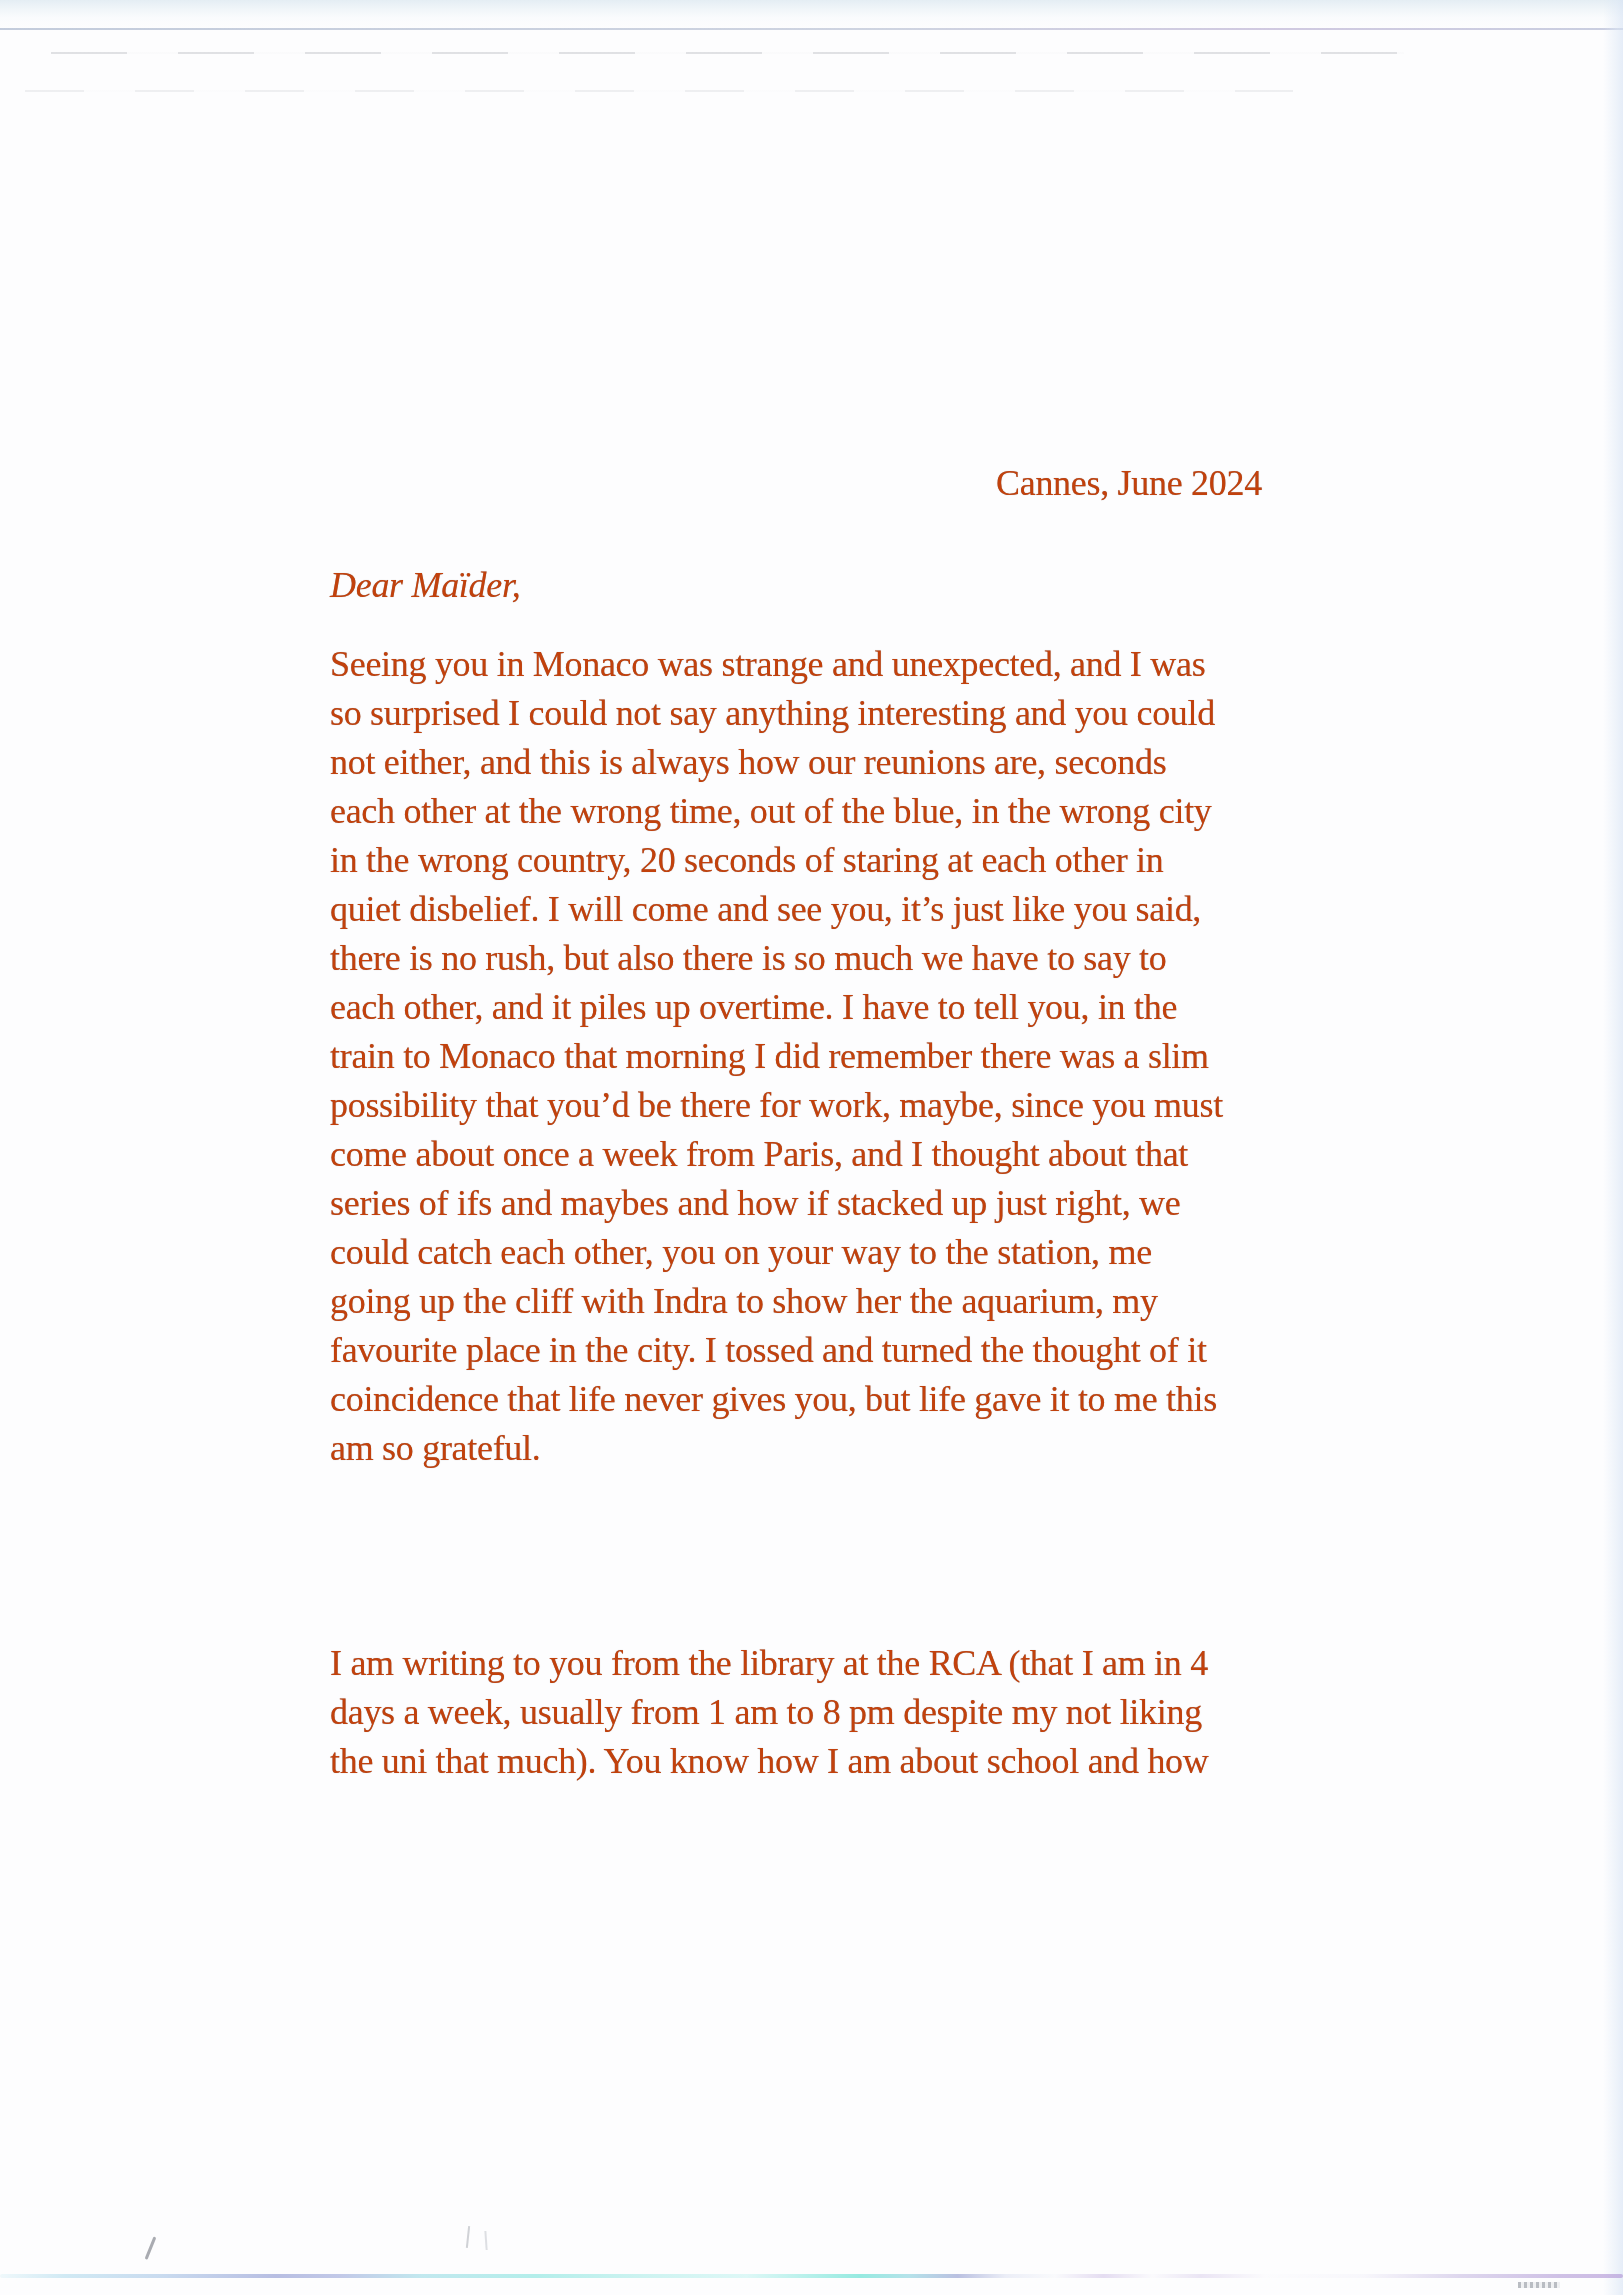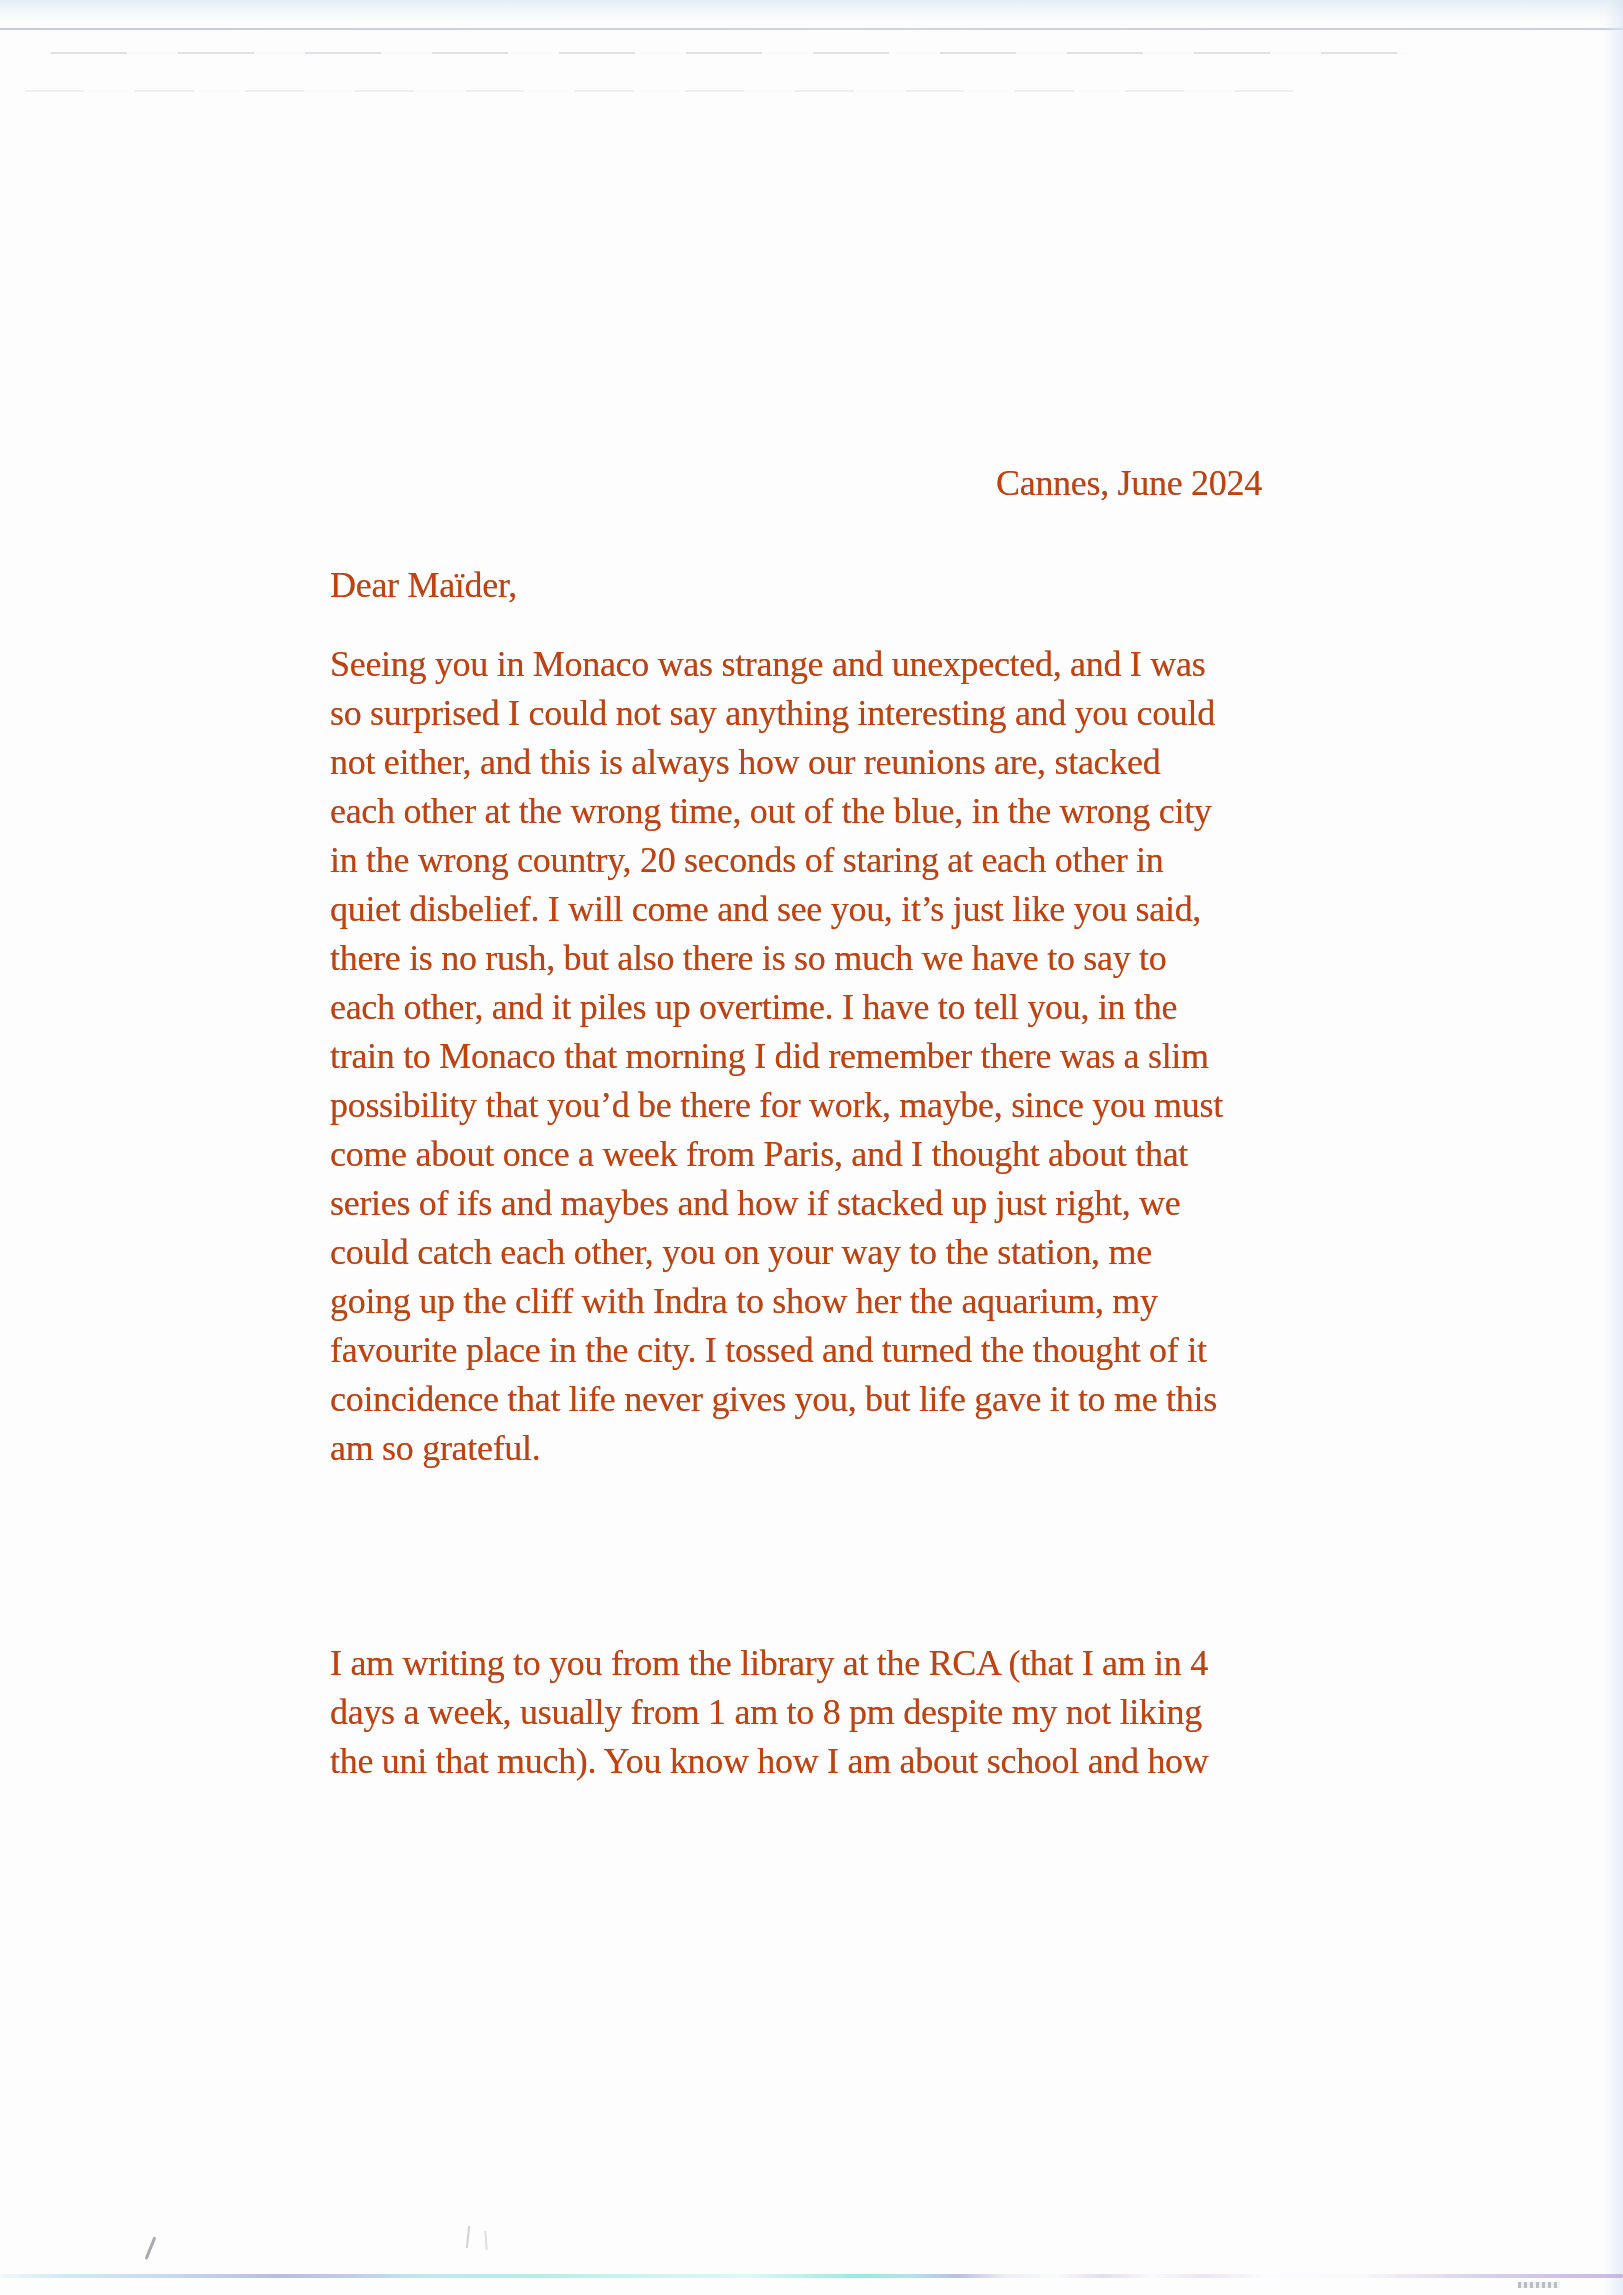--- a/index.html
+++ b/index.html
@@ -124,21 +124,21 @@
   
   .letter-text {
     position: absolute;
     white-space: nowrap;
     font-size: 36px;
     letter-spacing: -0.3px;
     line-height: 49px;
     text-shadow: 0 0 0.7px rgba(25,25,30,0.45);
   }
   .dateline   { left: 996px; top: 459px; }
-  .salutation { left: 330px;  top: 561px; }
+  .salutation { left: 330px;  top: 561px; font-style: italic; }
   .para-1     { left: 330px;  top: 640px; }
   .para-2     { left: 330px;  top: 1639px; }
   .line { height: 49px; }
 </style>
 </head>
 <body>
 
 <div class="page">
 
   <div class="scan-top-band"></div>
@@ -152,21 +152,21 @@
   <div class="scan-tick-2"></div>
   <div class="scan-dash"></div>
 
   <div class="letter-text dateline">Cannes, June 2024</div>
 
   <div class="letter-text salutation">Dear Maïder,</div>
 
   <div class="letter-text para-1">
     <div class="line">Seeing you in Monaco was strange and unexpected, and I was</div>
     <div class="line">so surprised I could not say anything interesting and you could</div>
-    <div class="line">not either, and this is always how our reunions are, stacked</div>
+    <div class="line">not either, and this is always how our reunions are, seconds</div>
     <div class="line">each other at the wrong time, out of the blue, in the wrong city</div>
     <div class="line">in the wrong country, 20 seconds of staring at each other in</div>
     <div class="line">quiet disbelief. I will come and see you, it’s just like you said,</div>
     <div class="line">there is no rush, but also there is so much we have to say to</div>
     <div class="line">each other, and it piles up overtime. I have to tell you, in the</div>
     <div class="line">train to Monaco that morning I did remember there was a slim</div>
     <div class="line">possibility that you’d be there for work, maybe, since you must</div>
     <div class="line">come about once a week from Paris, and I thought about that</div>
     <div class="line">series of ifs and maybes and how if stacked up just right, we</div>
     <div class="line">could catch each other, you on your way to the station, me</div>

